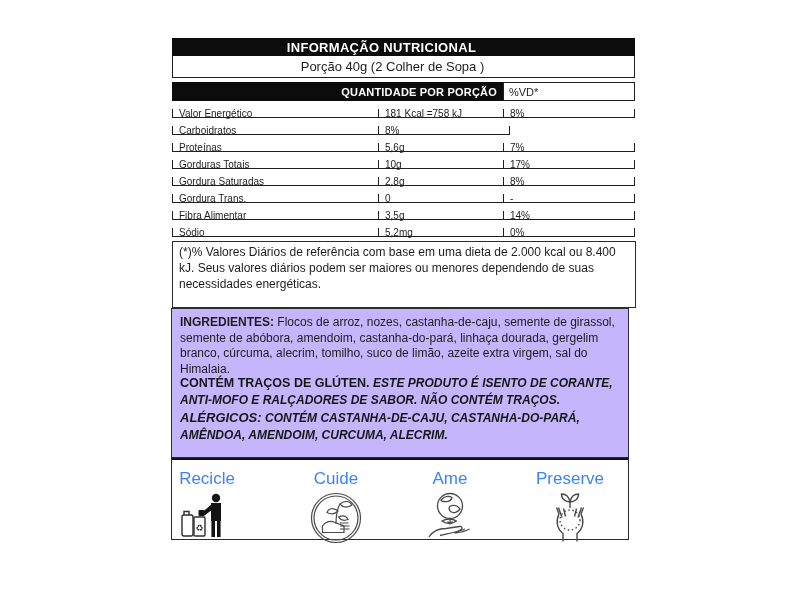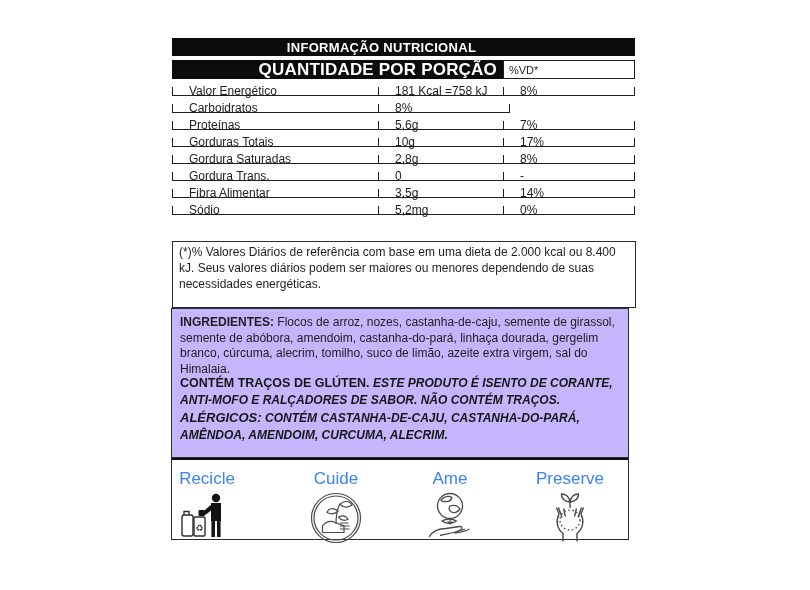--- a/index.html
+++ b/index.html
@@ -9,28 +9,28 @@
   
   .nutri-table{position:absolute;left:172px;top:38px;width:463px;}
   .bar-title{height:18px;background:#0c0c0c;color:#fff;font-weight:bold;font-size:13px;
              display:flex;align-items:center;justify-content:center;
              padding-right:44px;box-sizing:border-box;letter-spacing:.3px;}
   .row-serving{height:22px;border:1px solid #1f1f1f;border-top:none;background:#fff;
                display:flex;align-items:center;justify-content:center;
                font-size:13px;padding-right:22px;box-sizing:border-box;}
   .head-gap{height:4px;background:#fff;}
   .row-qty{display:flex;height:19px;}
-  .qty-bar{width:331px;background:#0c0c0c;color:#fff;font-weight:bold;font-size:17px;
+  .qty-bar{width:331px;background:#0c0c0c;color:#fff;font-weight:bold;font-size:11px;
            display:flex;align-items:center;justify-content:flex-end;
            padding-right:6px;box-sizing:border-box;letter-spacing:.2px;}
   .vd-head{width:132px;background:#fff;border:1px solid #1f1f1f;box-sizing:border-box;
            font-size:11px;display:flex;align-items:center;padding-left:5px;}
   .n-row{display:flex;height:17px;}
   .n-row .cell{box-sizing:border-box;border-left:1px solid #1f1f1f;border-bottom:1px solid #1f1f1f;
-               font-size:12px;display:flex;align-items:center;padding-left:16px;background:#fff;margin-top:8px;}
+               font-size:10px;display:flex;align-items:center;padding-left:6px;background:#fff;margin-top:8px;}
   .c-name{width:206px;}
   .c-val{width:125px;}
   .c-vd{width:132px;border-right:1px solid #1f1f1f;}
 
   
   .footnote-box{position:absolute;left:172px;top:241px;width:464px;height:67px;
                 border:1px solid #2c2c2c;box-sizing:border-box;background:#fff;
                 font-size:12px;line-height:16px;padding:2px 7px 0 6px;}
 
   
@@ -53,20 +53,21 @@
   .badge svg{display:block;}
   .b0{left:0px;}.b1{left:129px;}.b2{left:243px;}.b3{left:363px;}
 </style>
 </head>
 <body>
 
 <div class="canvas">
 
   <div class="nutri-table">
     <div class="bar-title">INFORMAÇÃO NUTRICIONAL</div>
+    <div class="row-serving">Porção 40g  (2 Colher de Sopa )</div>
     <div class="head-gap"></div>
     <div class="row-qty">
       <div class="qty-bar">QUANTIDADE POR PORÇÃO</div>
       <div class="vd-head">%VD*</div>
     </div>
 
     <div class="n-row">
       <div class="cell c-name">Valor Energético</div>
       <div class="cell c-val">181 Kcal =758 kJ</div>
       <div class="cell c-vd">8%</div>

